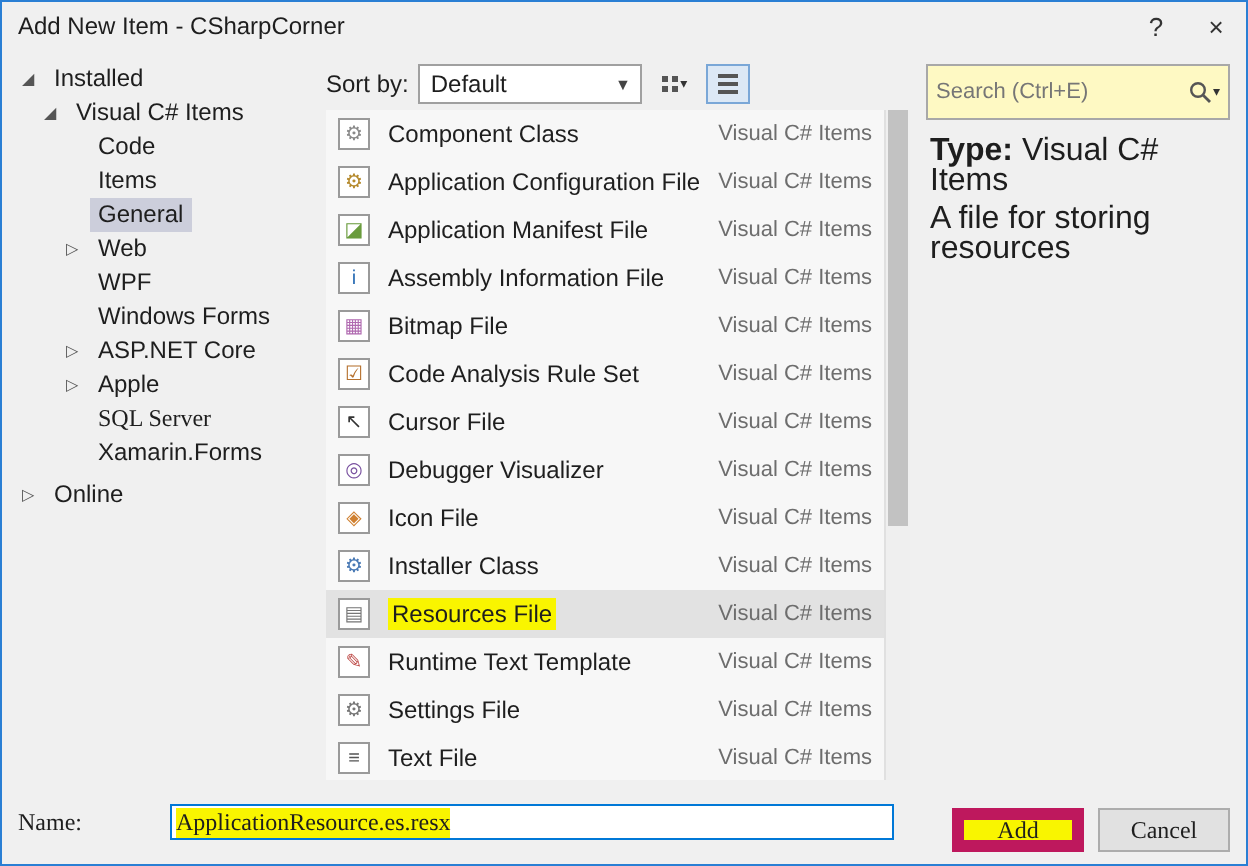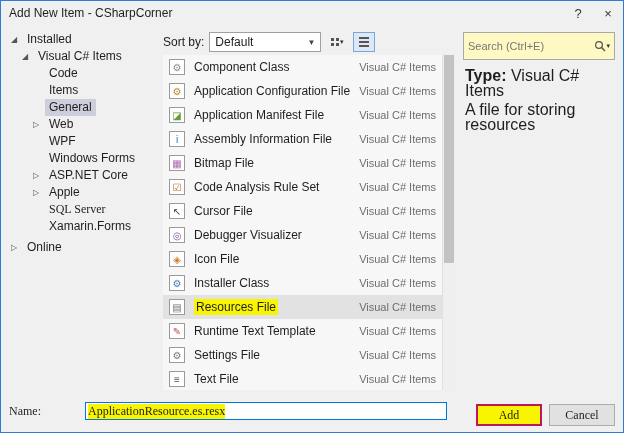--- a/index.html
+++ b/index.html
@@ -44,21 +44,21 @@
   .details{padding:8px 0 0 2px;font-size:16px;line-height:15px;}
   .type-label{font-weight:bold;}
   .desc{margin-top:4px;}
   
   .bottombar{height:42px;flex:0 0 auto;display:flex;align-items:center;padding:0 8px;font-family:Liberation Serif, serif;}
   .name-label{width:76px;flex:0 0 auto;}
   .name-input{width:362px;height:18px;box-sizing:border-box;border:1px solid #0078d7;background:#fff;display:flex;align-items:center;padding:0 2px;overflow:hidden;flex:0 0 auto;}
   .name-value{background:var(--highlight);white-space:nowrap;}
   .btns{margin-left:auto;display:flex;gap:7px;align-items:center;padding-top:8px;}
   .btn{width:66px;height:22px;box-sizing:border-box;display:flex;align-items:center;justify-content:center;font-size:12px;cursor:default;border:1px solid #adadad;background:#e1e1e1;}
-  .btn.add{background:var(--highlight);border:2px solid #be185d;}
+  .btn.add{background:var(--highlight);border:6px solid #be185d;}
 </style>
 </head>
 <body>
 
 <div class="dialog">
 
   <div class="titlebar">
     <span class="title">Add New Item - CSharpCorner</span>
     <div class="tb-btn">?</div>
     <div class="tb-btn">×</div>

